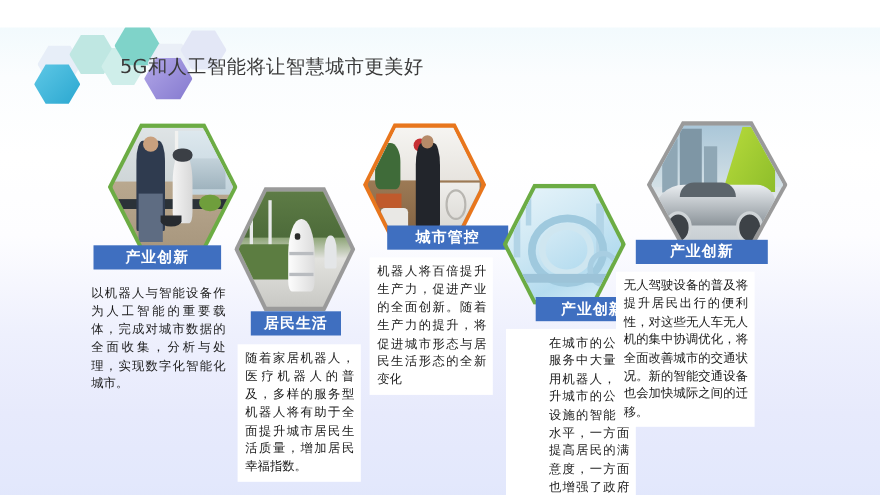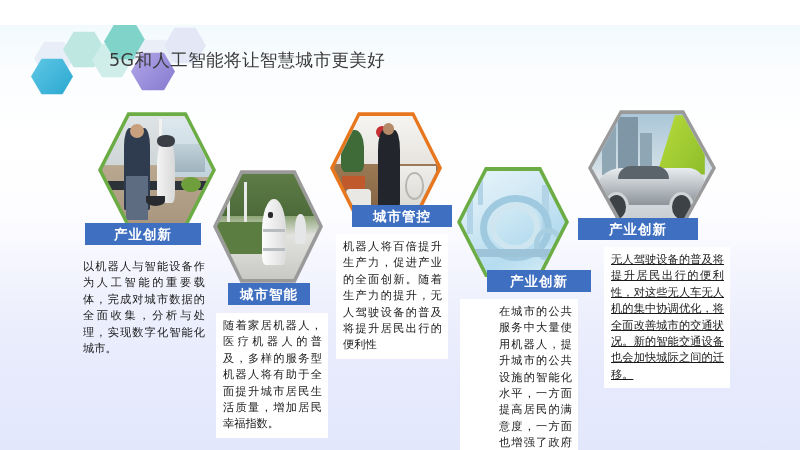--- a/index.html
+++ b/index.html
@@ -215,43 +215,43 @@
             <span class="pole b"></span>
           <span class="hedge"></span>
           <span class="rob2"></span>
           <span class="rbody"></span>
             <span class="reye"></span>
           <span class="rband a"></span>
             <span class="rband b"></span>
         </div>
       </div>
     </div>
-    <div class="label" style="left:228px; top:258px; width:82px;">城市智能</div>
+    <div class="label" style="left:228px; top:258px; width:82px;">居民生活</div>
     <div class="body white" style="left:216px; top:288px; width:112px;">随着家居机器人，医疗机器人的普及，多样的服务型机器人将有助于全面提升城市居民生活质量，增加居民幸福指数。</div>
   </div>
 
   <div class="card">
     <div class="hexwrap" style="left:330px; top:86px; width:112px; height:114px; background:#e8761d;">
       <div class="hexinner">
         <div class="photo p3">
           <span class="wall"></span>
           <span class="plant"></span>
           <span class="vase"></span>
             <span class="vstem"></span>
           <span class="desk"></span>
             <span class="logo"></span>
           <span class="files"></span>
             <span class="cart"></span>
           <span class="man3"></span>
             <span class="head3"></span>
         </div>
       </div>
     </div>
-    <div class="label" style="left:352px; top:180px; width:100px;">城市管控</div>
-    <div class="body white" style="left:336px; top:209px; width:112px;">机器人将百倍提升生产力，促进产业的全面创新。随着生产力的提升，无人驾驶设备的普及将提升居民出行的便利性</div>
+    <div class="label" style="left:352px; top:180px; width:110px;">城市管控</div>
+    <div class="body white" style="left:336px; top:209px; width:112px;">机器人将百倍提升生产力，促进产业的全面创新。随着生产力的提升，将促进城市形态与居民生活形态的全新变化</div>
   </div>
 
   <div class="card">
     <div class="hexwrap" style="left:457px; top:141px; width:112px; height:112px; background:#6cac44;">
       <div class="hexinner">
         <div class="photo p4">
           <span class="bar a"></span>
             <span class="bar b"></span>
             <span class="bar c"></span>
           <span class="arc"></span>
@@ -275,16 +275,16 @@
             <span class="bldg c"></span>
           <span class="grn"></span>
           <span class="car"></span>
             <span class="win5"></span>
           <span class="wh a"></span>
             <span class="wh b"></span>
         </div>
       </div>
     </div>
     <div class="label" style="left:578px; top:193px; width:120px;">产业创新</div>
-    <div class="body white" style="left:604px; top:222px; width:126px;text-decoration:underline;">无人驾驶设备的普及将提升居民出行的便利性，对这些无人车无人机的集中协调优化，将全面改善城市的交通状况。新的智能交通设备也会加快城际之间的迁移。</div>
+    <div class="body white" style="left:560px; top:222px; width:126px;">无人驾驶设备的普及将提升居民出行的便利性，对这些无人车无人机的集中协调优化，将全面改善城市的交通状况。新的智能交通设备也会加快城际之间的迁移。</div>
   </div>
 
 </div>
 
 </body></html>

